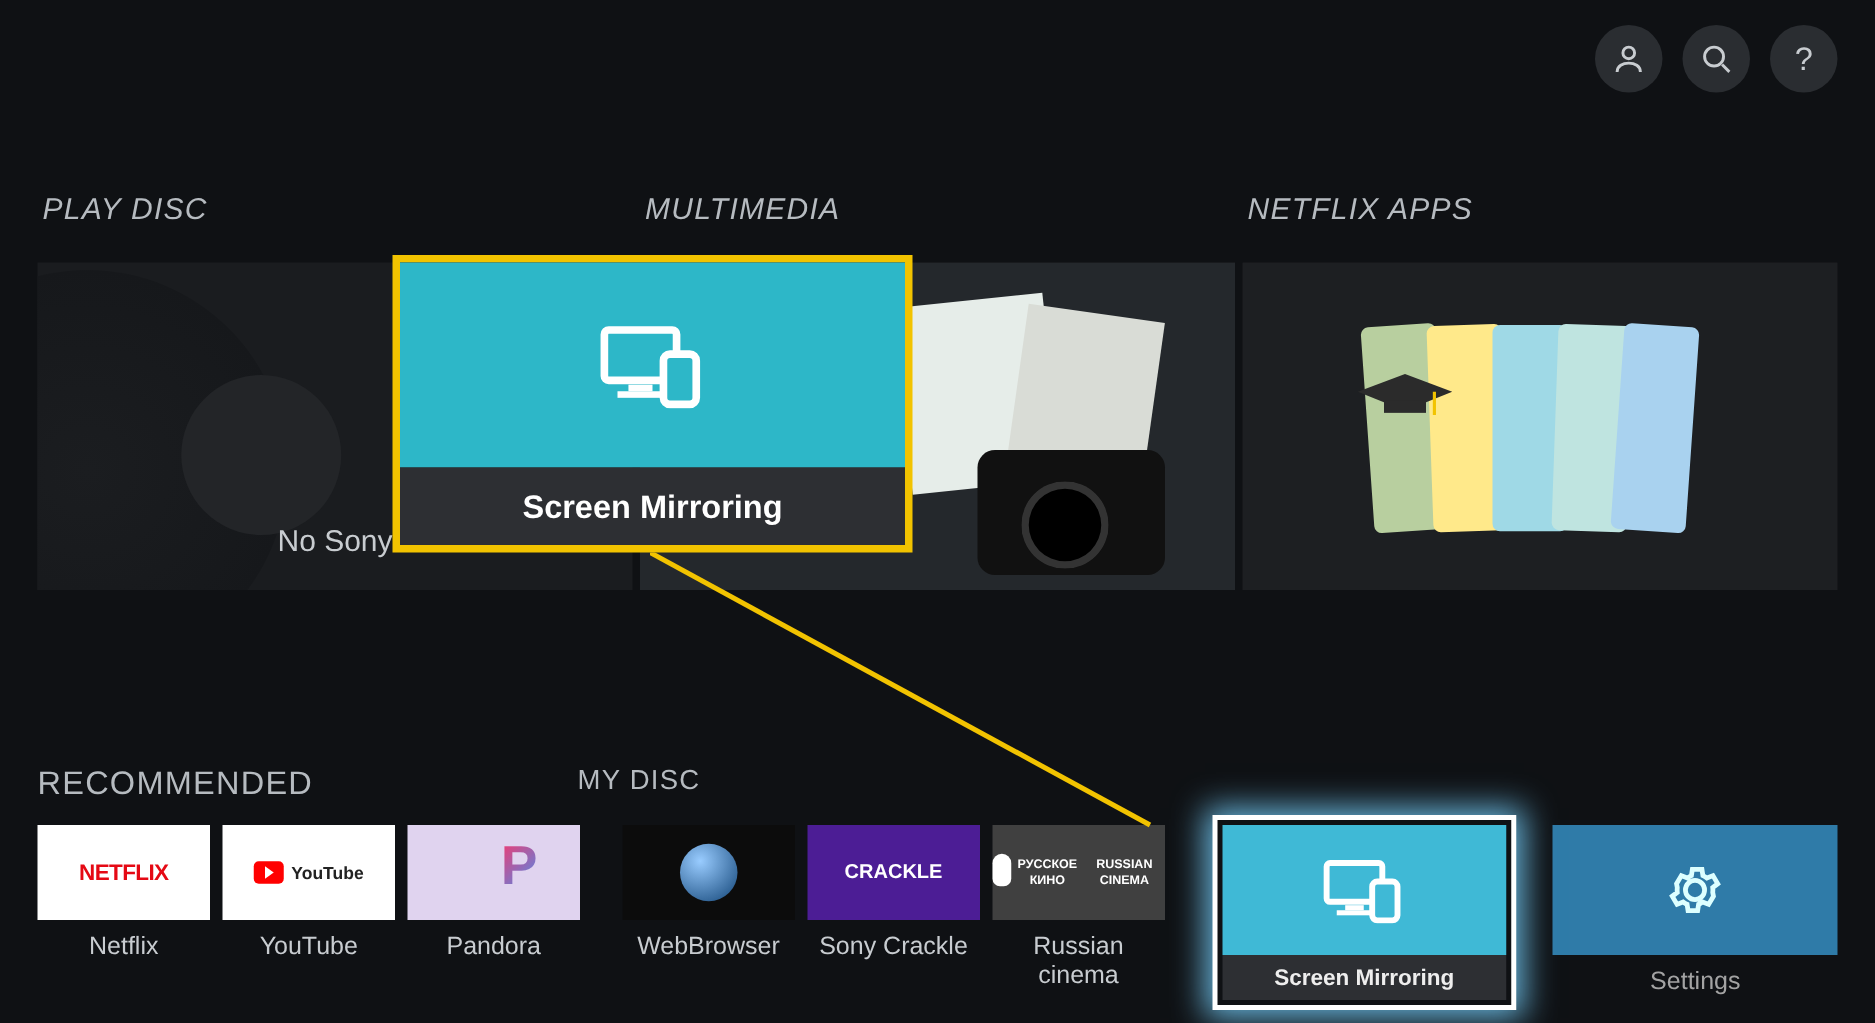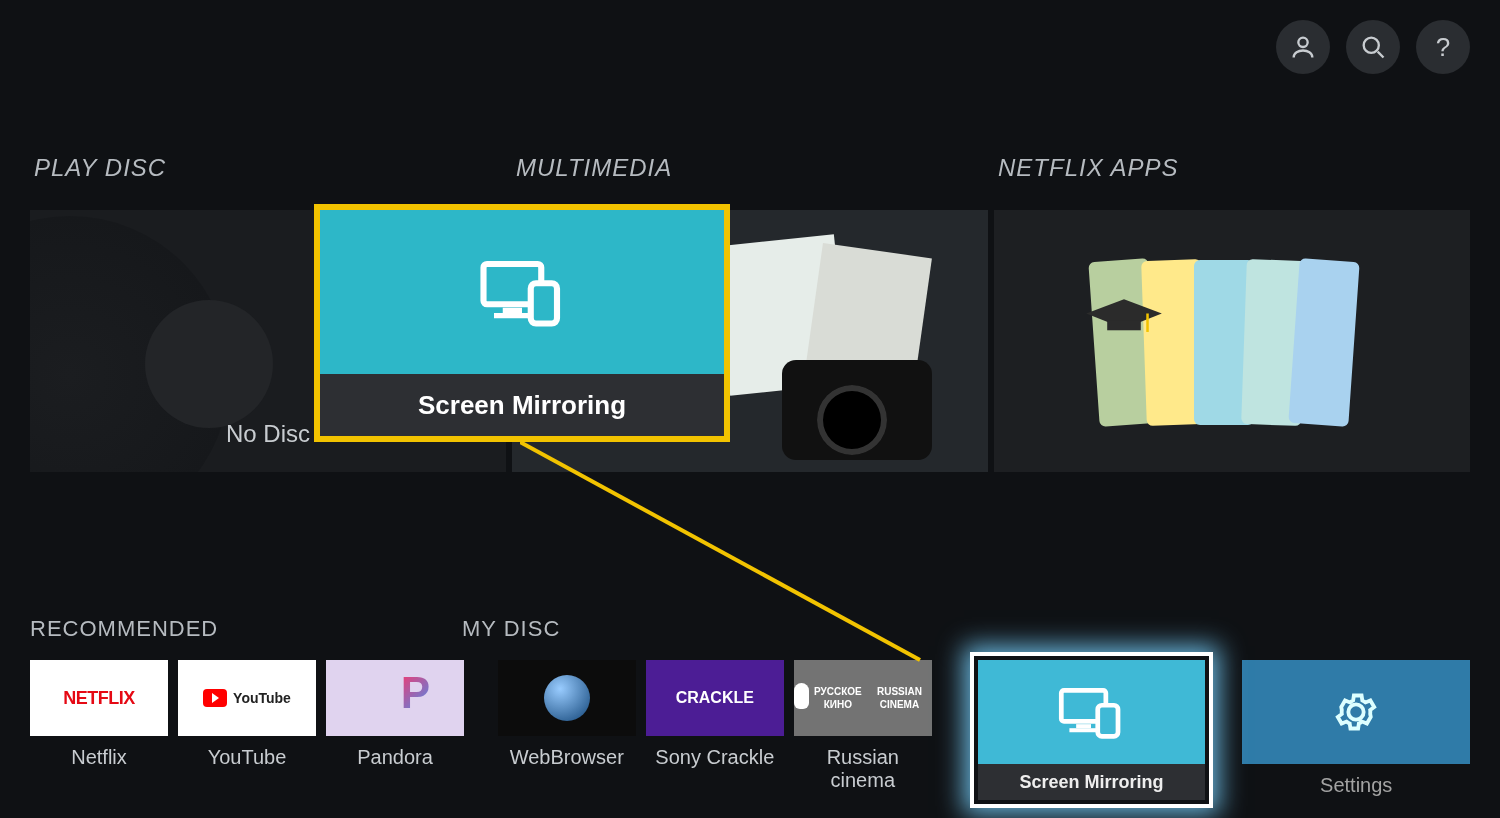--- a/index.html
+++ b/index.html
@@ -134,38 +134,38 @@
   pointer-events:none;
 }
 
 .bottom {
   position: absolute;
   left: 30px;
   right: 30px;
   bottom: 18px;
 }
 .bottom-headers { display:flex; }
-.bh-rec { width: 432px; font-size: 22px; color:#b6bbc0; letter-spacing:1px; margin-bottom: 18px;}
+.bh-rec { width: 432px; font-size: 26px; color:#b6bbc0; letter-spacing:1px; margin-bottom: 18px;}
 .bh-apps { font-size: 22px; color:#b6bbc0; letter-spacing:1px; margin-bottom:18px;}
 .app-row { display:flex; gap:10px; }
 .app-tile { width: 138px; cursor:pointer; }
 .app-thumb {
   width: 138px; height: 76px;
   background:#2a2d31;
   display:flex; align-items:center; justify-content:center;
   color:#fff; font-weight:700; font-size:14px;
 }
 .app-label { text-align:center; margin-top:10px; font-size:20px; color:#c8ccd0;}
 .thumb-netflix{background:#fff;color:#e50914;font-size:18px;letter-spacing:-0.5px;}
 .thumb-yt{background:#fff;color:#222;font-size:14px;display:flex;align-items:center;justify-content:center;gap:6px;}
 .thumb-pandora{background:#e0d3ef;position:relative;}
 .thumb-pandora .p{position:absolute;right:34px;top:8px;font-size:44px;font-weight:700;background:linear-gradient(135deg,#f36,#39f);-webkit-background-clip:text;color:transparent;}
 .thumb-web{background:#0c0c0c;}
 .thumb-crackle{background:#4c1d95;color:#fff;font-size:16px;}
-.thumb-ru{background:#737373;color:#fff;font-size:10px;text-align:center;line-height:1.3;}
+.thumb-ru{background:#404040;color:#fff;font-size:10px;text-align:center;line-height:1.3;}
 .spacer{width:16px;}
 .big-tile {
   width: 264px;
   cursor:pointer;
 }
 .big-thumb {
   height: 104px;
   display:flex; align-items:center; justify-content:center;
 }
 .screen-mirror-tile .big-thumb { background:#3fb9d6; }
@@ -212,21 +212,21 @@
 </div>
 
 <div class="sections">
   <div class="section">
     <div class="section-header">PLAY DISC</div>
     <div class="tile">
       <div class="disc-art">
         <div class="disc-outer"></div>
         <div class="disc-inner"></div>
       </div>
-      <div class="play-caption">No Disc</div>
+      <div class="play-caption">No Sony</div>
     </div>
   </div>
   <div class="section">
     <div class="section-header">MULTIMEDIA</div>
     <div class="tile">
       <div class="mm-art">
         <div class="mm-photo1"></div>
         <div class="mm-photo2"></div>
         <div class="mm-camera"></div>
         <div class="mm-lens"></div>

